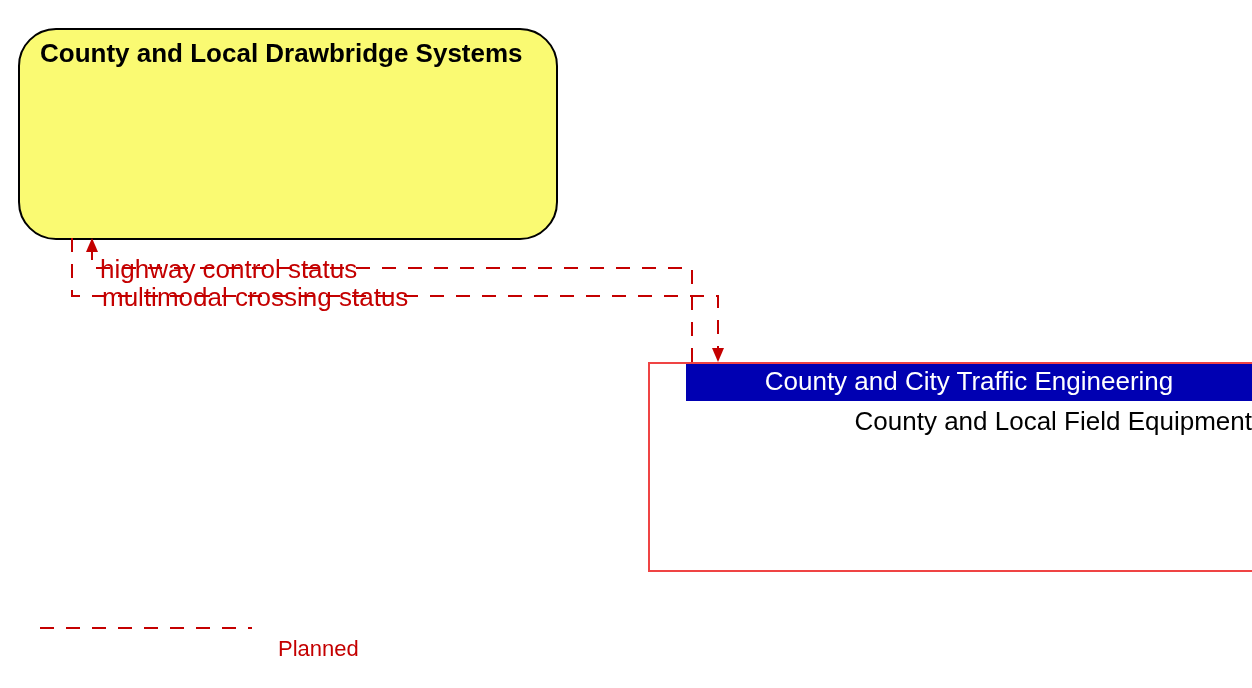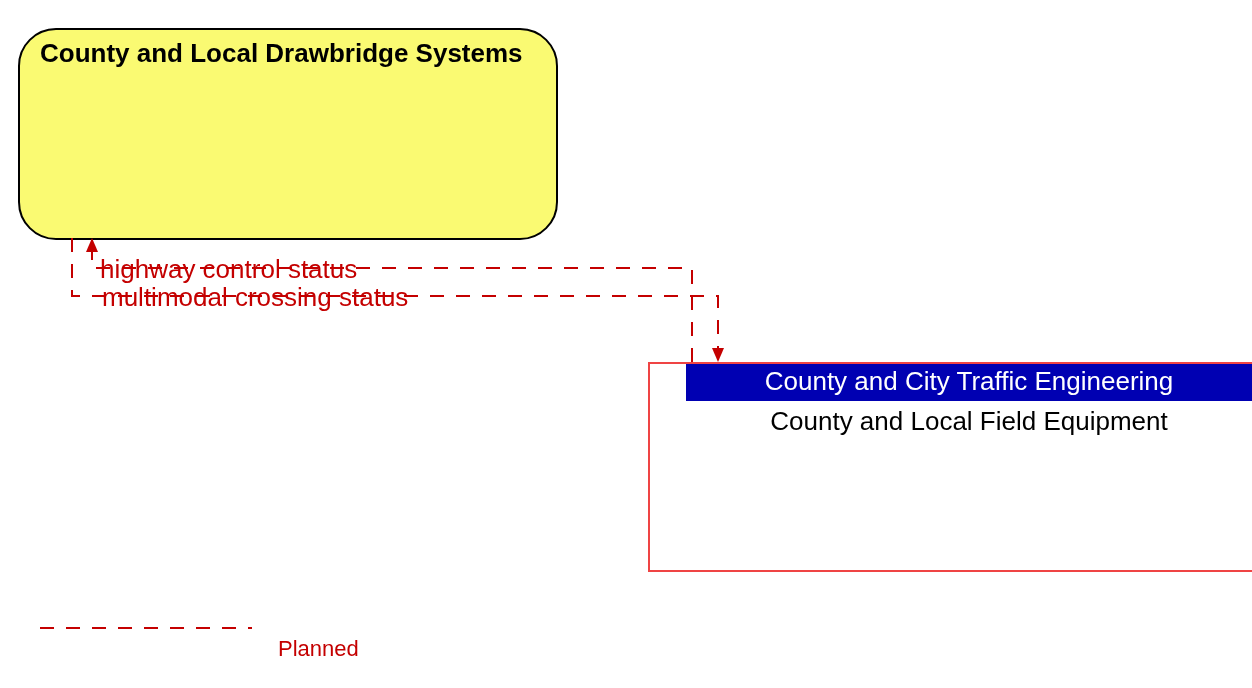--- a/index.html
+++ b/index.html
@@ -42,21 +42,21 @@
       background: #0000b2;
       color: white;
       font-size: 26px;
       text-align: center;
       padding: 2px 0 4px 0;
       font-weight: normal;
     }
     .white-box-body {
       color: black;
       font-size: 26px;
-      text-align: center;
+      text-align: right;
       padding: 5px 0;
       font-weight: normal;
     }
     .edge-label {
       position: absolute;
       font-size: 26px;
       color: #c40000;
       white-space: nowrap;
     }
     .legend-label {

